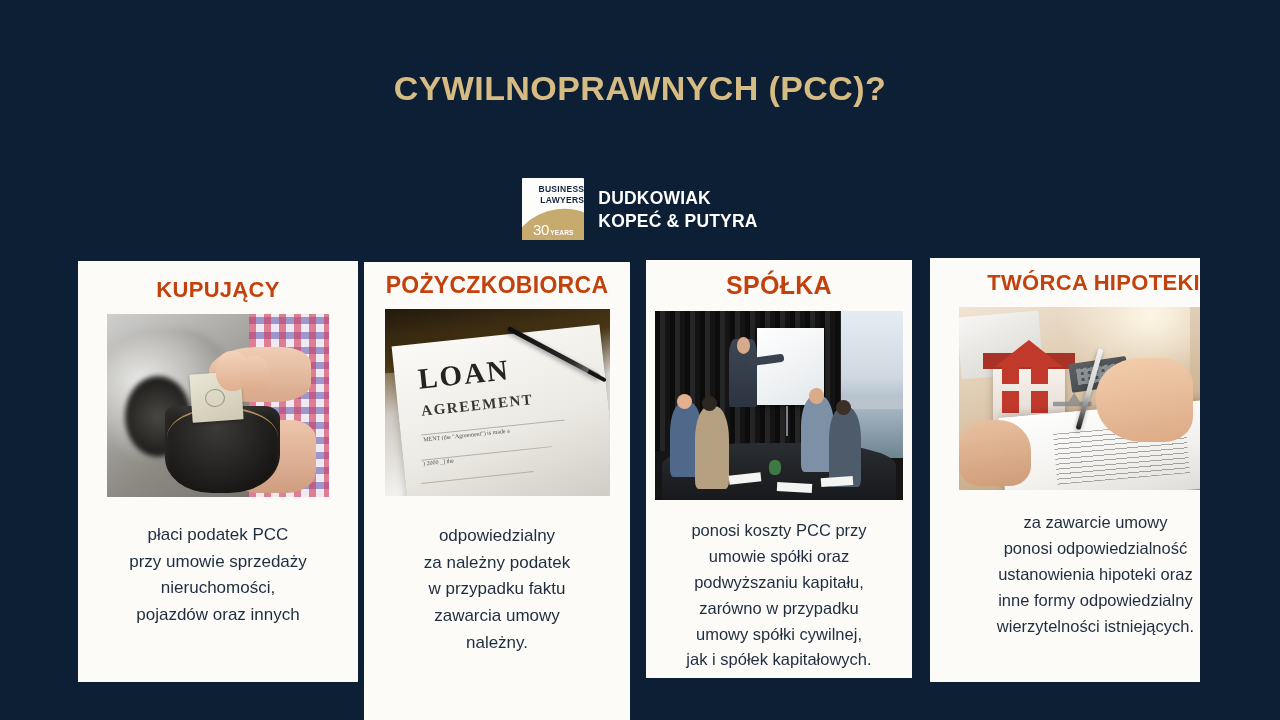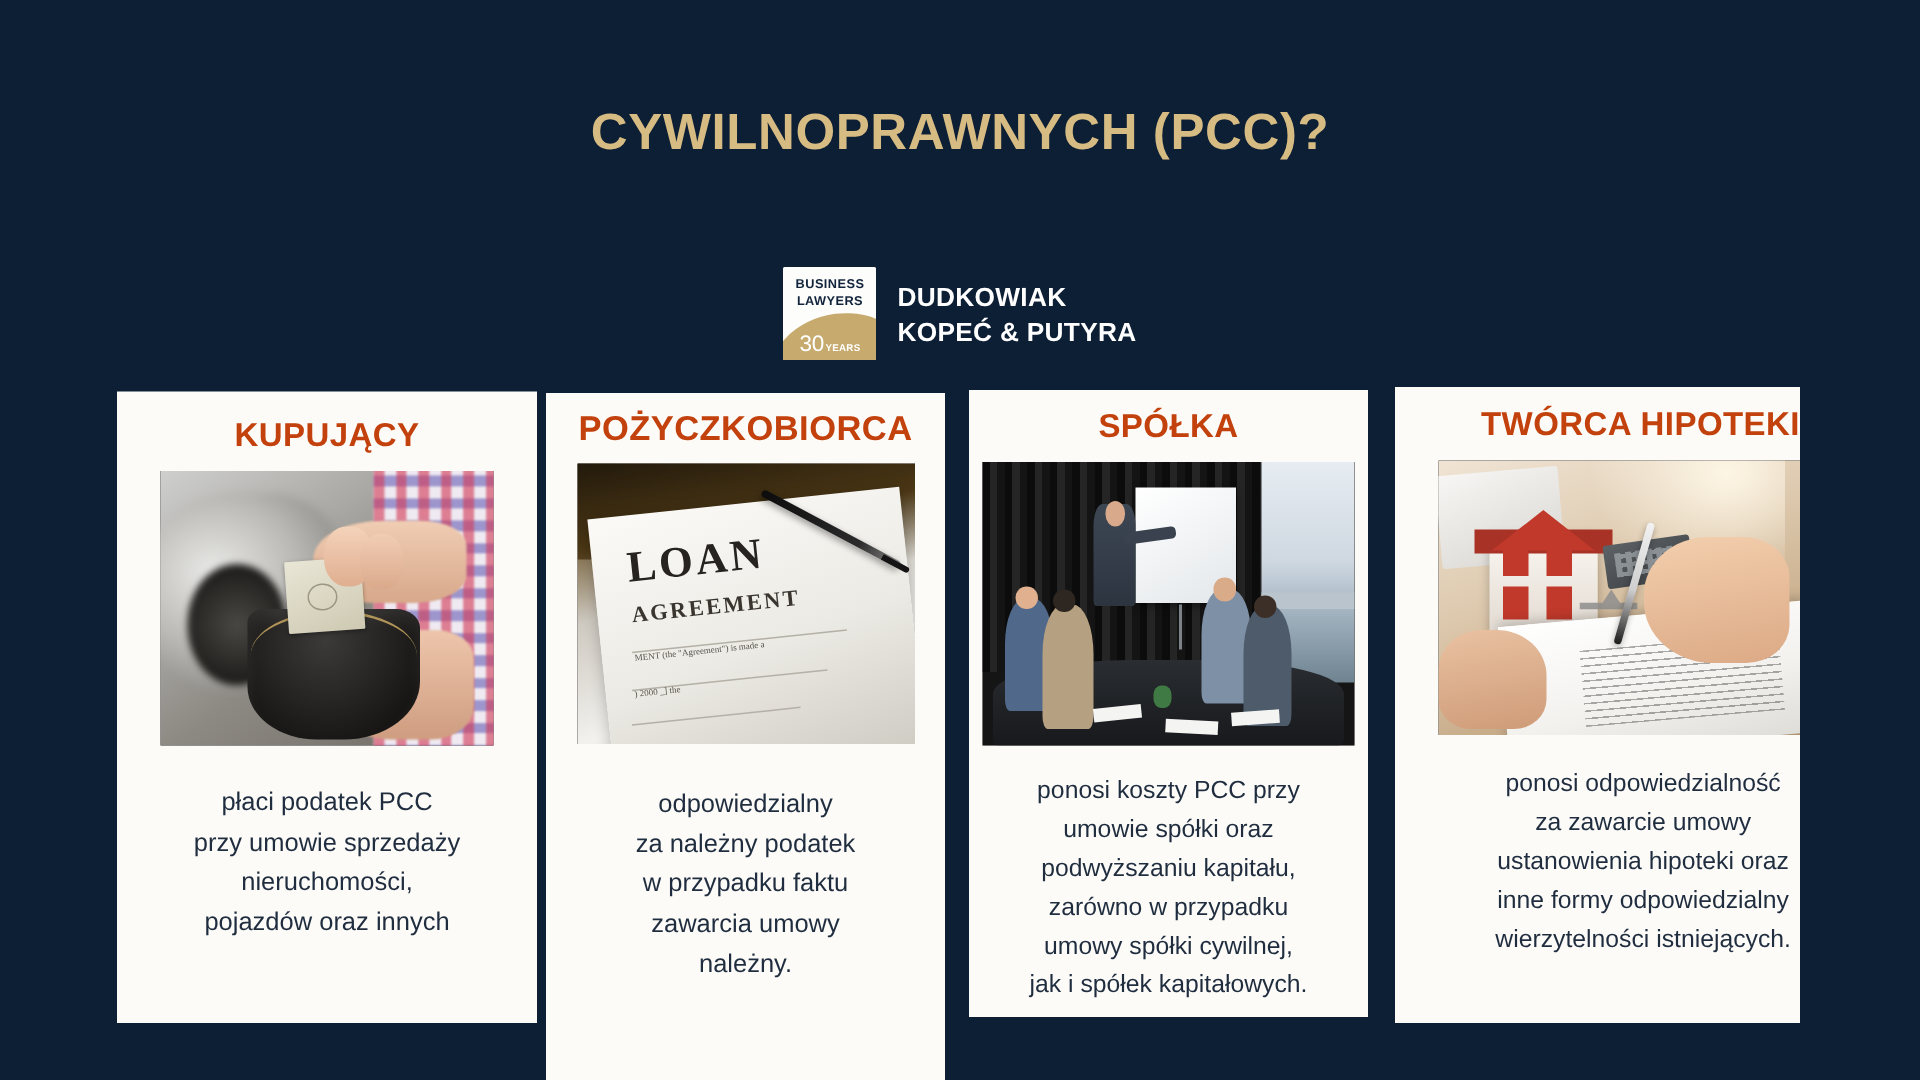--- a/index.html
+++ b/index.html
@@ -49,21 +49,21 @@
     height: 62px;
     background: #fdfdfb;
     position: relative;
     overflow: hidden;
     border-radius: 1px;
     flex: none;
   }
   .logo-badge .badge-top {
     position: absolute;
     left: 0; right: 0; top: 6px;
-    text-align: center;
+    text-align: right;
     color: #11243c;
     font-size: 8.5px;
     font-weight: bold;
     line-height: 1.25;
     letter-spacing: 0.3px;
   }
   .logo-badge .badge-swoosh {
     position: absolute;
     left: -18%;
     bottom: -46%;
@@ -136,21 +136,21 @@
   .card-text .ln { display: block; white-space: nowrap; }
 
   
   #card-1 { left: 78px;  top: 261px; width: 280px; height: 421px; }
   #card-2 { left: 364px; top: 262px; width: 266px; height: 519px; }
   #card-3 { left: 646px; top: 260px; width: 266px; height: 418px; }
   #card-4 { left: 930px; top: 258px; width: 270px; height: 424px; align-items: flex-end; }
 
   #card-1 .card-title { font-size: 22px; margin-top: 16px; }
   #card-2 .card-title { font-size: 23px; margin-top: 10px; }
-  #card-3 .card-title { font-size: 22px; margin-top: 11px; }
+  #card-3 .card-title { font-size: 25px; margin-top: 11px; }
   #card-4 .card-title { font-size: 22px; margin-top: 12px; }
 
   #card-1 .card-photo { width: 222px; height: 183px; margin-top: 11px; }
   #card-2 .card-photo { width: 225px; height: 187px; margin-top: 10px; }
   #card-3 .card-photo { width: 248px; height: 189px; margin-top: 11px; }
   #card-4 .card-photo { width: 241px; height: 183px; margin-top: 11px; }
 
   #card-1 .card-text { margin-top: 25px; }
   #card-2 .card-text { margin-top: 27px; }
   #card-3 .card-text { margin-top: 18px; font-size: 16.5px; }
@@ -362,19 +362,19 @@
     <div class="ph p4-calc"></div>
     <div class="ph p4-calcb"></div>
     <div class="ph p4-keys"></div>
     <div class="ph p4-doc"></div>
     <div class="ph p4-doclines"></div>
     <div class="ph p4-hand2"></div>
     <div class="ph p4-hand"></div>
     <div class="ph p4-pen"></div>
   </div>
   <div class="card-text">
+    <span class="ln">za zawarcie umowy</span>
     <span class="ln">ponosi odpowiedzialność</span>
-    <span class="ln">za zawarcie umowy</span>
     <span class="ln">ustanowienia hipoteki oraz</span>
     <span class="ln">inne formy odpowiedzialny</span>
     <span class="ln">wierzytelności istniejących.</span>
   </div>
 </div>
 
 </body></html>

